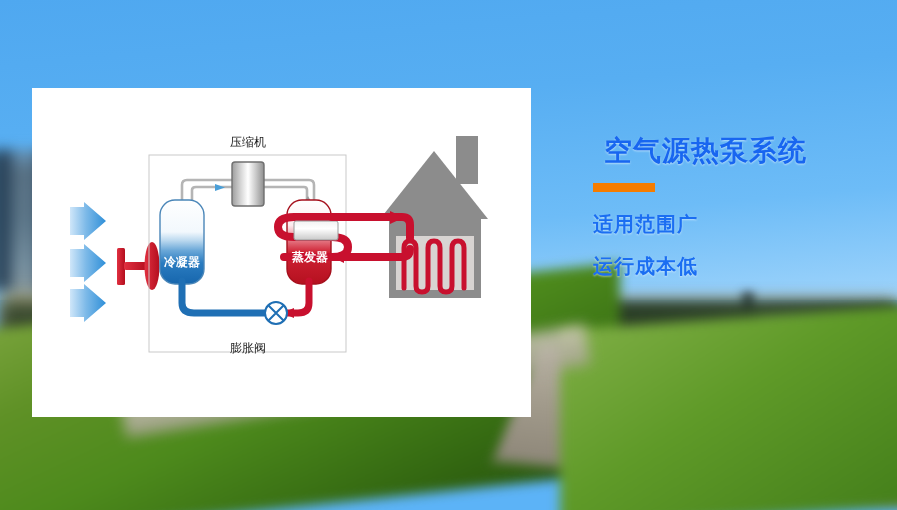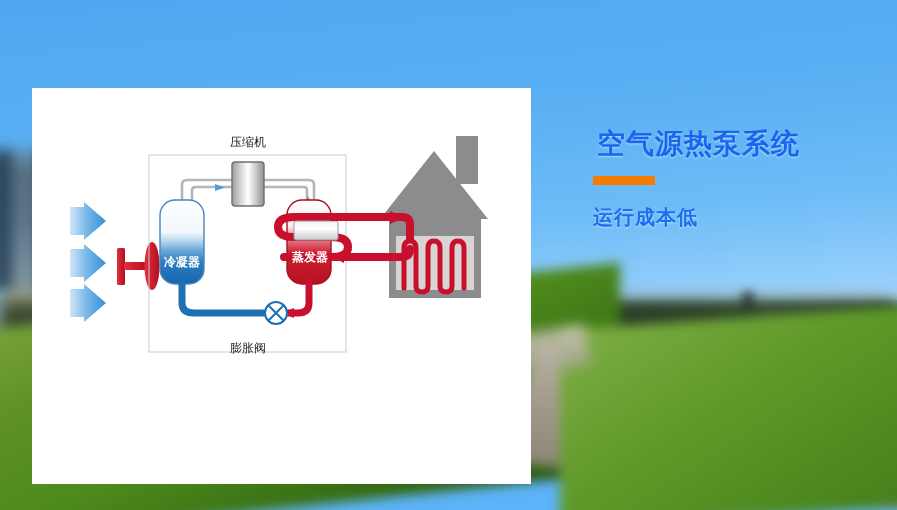--- a/index.html
+++ b/index.html
@@ -67,32 +67,32 @@
     position:absolute;left:760px;top:318px;width:140px;height:30px;
     background:linear-gradient(180deg,#cfe4ef,#9ec3d6);filter:blur(7px);
   }
   .bg-post{
     position:absolute;left:742px;top:292px;width:12px;height:48px;
     background:rgba(40,55,65,.85);filter:blur(5px);
   }
 
   
   #white-panel{
-    position:absolute;left:32px;top:88px;width:499px;height:396px;
+    position:absolute;left:32px;top:88px;width:499px;height:329px;
     background:#ffffff;
   }
 
   
   #diagram{position:absolute;left:0;top:0;width:499px;height:329px;}
 
   
   #text-block{position:absolute;left:593px;top:124px;width:290px;}
   #main-title{
     font-size:28px;font-weight:bold;color:#1866f0;letter-spacing:1px;
-    line-height:1.15;margin:4px;white-space:nowrap;
+    line-height:1.15;margin:11px;white-space:nowrap;
     text-shadow:0 1px 2px rgba(255,255,255,.55);
   }
   #accent-bar{
     margin-top:16px;width:62px;height:9px;background:#f57c00;
   }
   .bullet{
     margin-top:22px;font-size:20px;font-weight:bold;color:#1b6ef2;
     letter-spacing:1px;line-height:1;
     text-shadow:0 1px 2px rgba(255,255,255,.5);
   }
@@ -257,17 +257,18 @@
         <path d="M236.5 217.5 L251.5 232.5 M251.5 217.5 L236.5 232.5" stroke="#1f6fb4" stroke-width="2"></path>
       </g>
       <text x="216" y="264" text-anchor="middle" font-size="12" fill="#1a1a1a" font-family="DejaVu Sans, sans-serif">膨胀阀</text>
     </svg>
   </div>
 
   <div id="text-block">
     <div id="main-title">空气源热泵系统</div>
     <div id="accent-bar"></div>
     <div id="bullets">
+      <div class="bullet">适用范围广</div>
       <div class="bullet">运行成本低</div>
     </div>
   </div>
 
 </div>
 
 </body></html>

